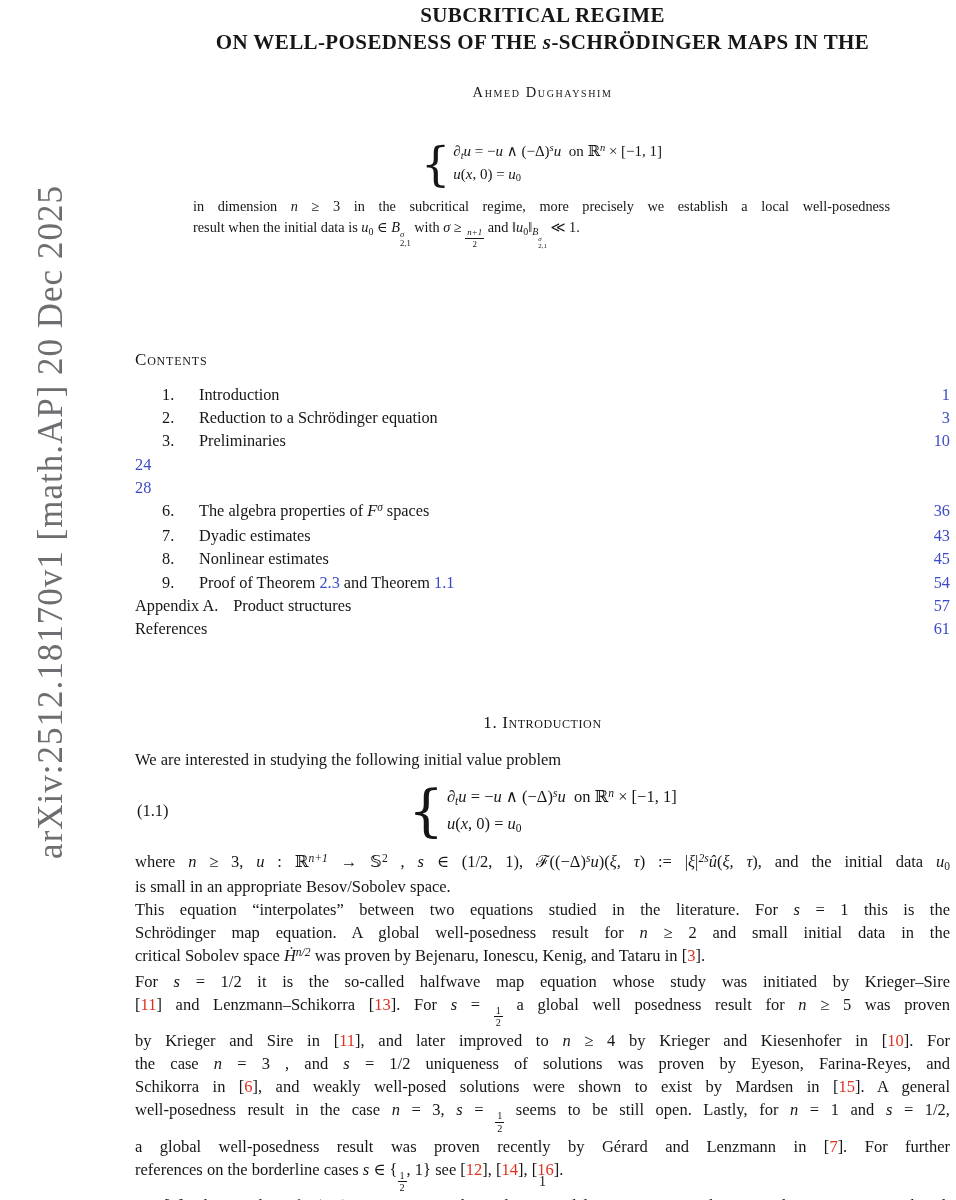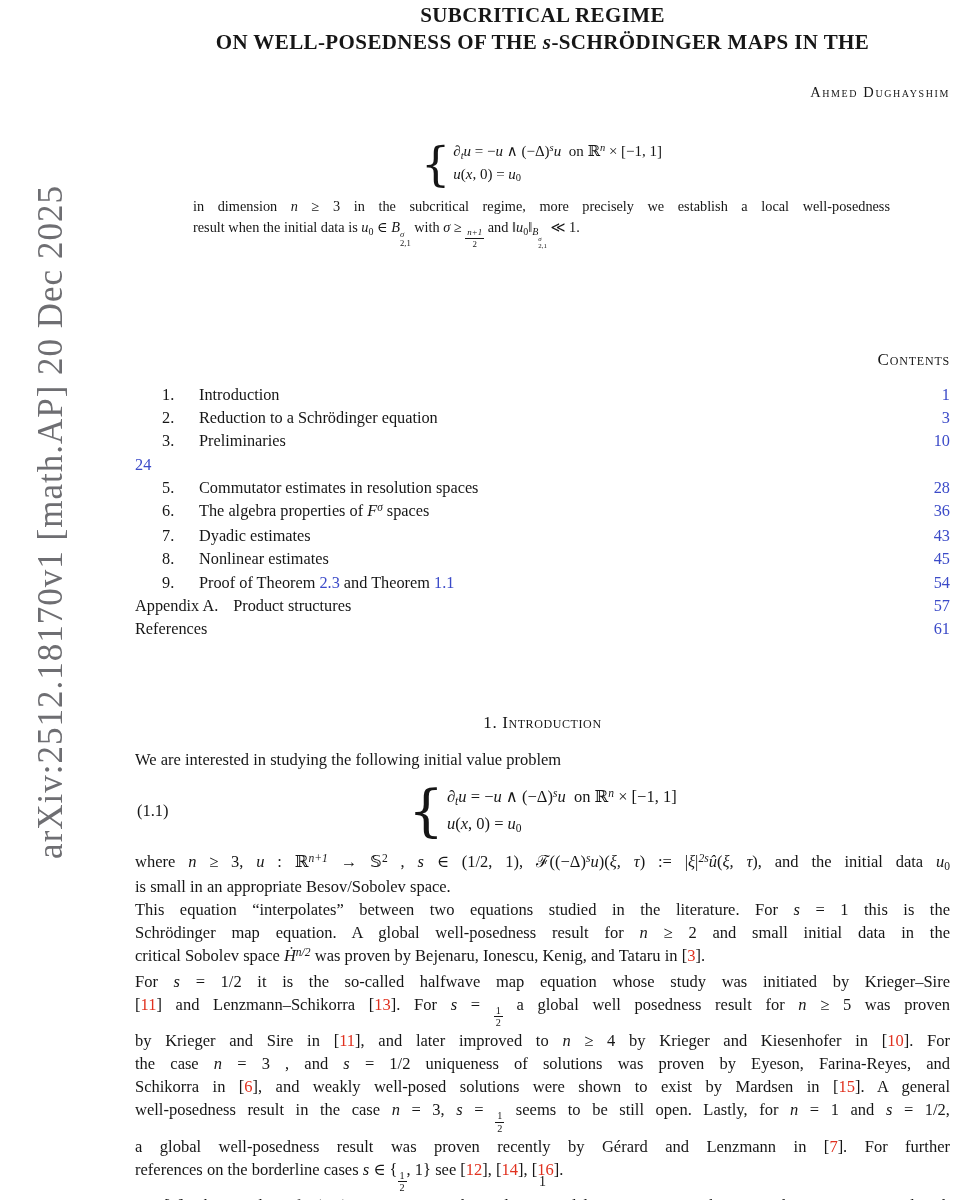--- a/index.html
+++ b/index.html
@@ -19,21 +19,21 @@
     position:absolute;left:-333px;top:501px;width:770px;height:42px;
     transform:rotate(-90deg);text-align:center;white-space:nowrap;
     font-size:35px;letter-spacing:1px;color:var(--stamp);
   }
   
   .title{
     position:absolute;left:135px;top:2px;width:815px;text-align:center;
     font-weight:bold;font-size:21px;line-height:27px;letter-spacing:0.4px;
   }
   .author{
-    position:absolute;left:135px;top:84px;width:815px;text-align:right;
+    position:absolute;left:135px;top:84px;width:815px;text-align:center;
     font-variant:small-caps;font-size:14.5px;letter-spacing:1.6px;
   }
   
   .abstract{position:absolute;left:193px;top:136px;width:697px;font-size:14.3px;line-height:21px;}
   
   .bline{text-align:left;}
   .bline.just{text-align:justify;text-align-last:justify;}
   
   .m{font-style:italic;}
   .sup{position:relative;top:-0.45em;font-size:70%;}
@@ -54,21 +54,21 @@
   .brace{font-family:"DejaVu Serif",serif;font-weight:400;margin-right:3px;}
   .abs-eq{margin:5px 0 10px;}
   .abs-eq .brace{font-size:46px;line-height:44px;}
   .abs-eq .eqlines{font-size:15px;line-height:21.5px;}
   .intro-eq{margin:13px 0 12px;}
   .intro-eq .brace{font-size:56px;line-height:54px;}
   .intro-eq .eqlines{font-size:16.5px;line-height:26px;}
   .eqlabel{position:absolute;left:2px;top:50%;transform:translateY(-50%);font-size:16.5px;text-align:right;}
   
   .toc-heading{
-    position:absolute;left:135px;top:350px;width:815px;text-align:right;
+    position:absolute;left:135px;top:350px;width:815px;text-align:left;
     font-variant:small-caps;font-size:17px;letter-spacing:0.8px;
   }
   .toc{position:absolute;left:135px;top:383px;width:815px;font-size:16.3px;line-height:23.2px;}
   .toc-row{display:flex;justify-content:space-between;}
   .toc-left.ind{padding-left:27px;}
   .toc-num{display:inline-block;width:37px;}
   .toc-appx{margin-right:15px;}
   .toc-page{color:var(--link);}
   
   .sec-heading{
@@ -127,21 +127,20 @@
         <span class="toc-page">3</span>
       </div>
       <div class="toc-row">
         <div class="toc-left ind"><span class="toc-num">3.</span><span><span>Preliminaries</span></span></div>
         <span class="toc-page">10</span>
       </div>
       <div class="toc-row">
         <span class="toc-page">24</span>
       </div>
       <div class="toc-row">
-        <div class="toc-left ind"><span class="toc-num">5.</span><span><span>Commutator estimates in resolution spaces</span></span></div>
         <span class="toc-page">28</span>
       </div>
       <div class="toc-row">
         <div class="toc-left ind"><span class="toc-num">6.</span><span><span>The algebra properties of </span><span class="m">F</span><span class="m sup">σ</span><span> spaces</span></span></div>
         <span class="toc-page">36</span>
       </div>
       <div class="toc-row">
         <div class="toc-left ind"><span class="toc-num">7.</span><span><span>Dyadic estimates</span></span></div>
         <span class="toc-page">43</span>
       </div>

